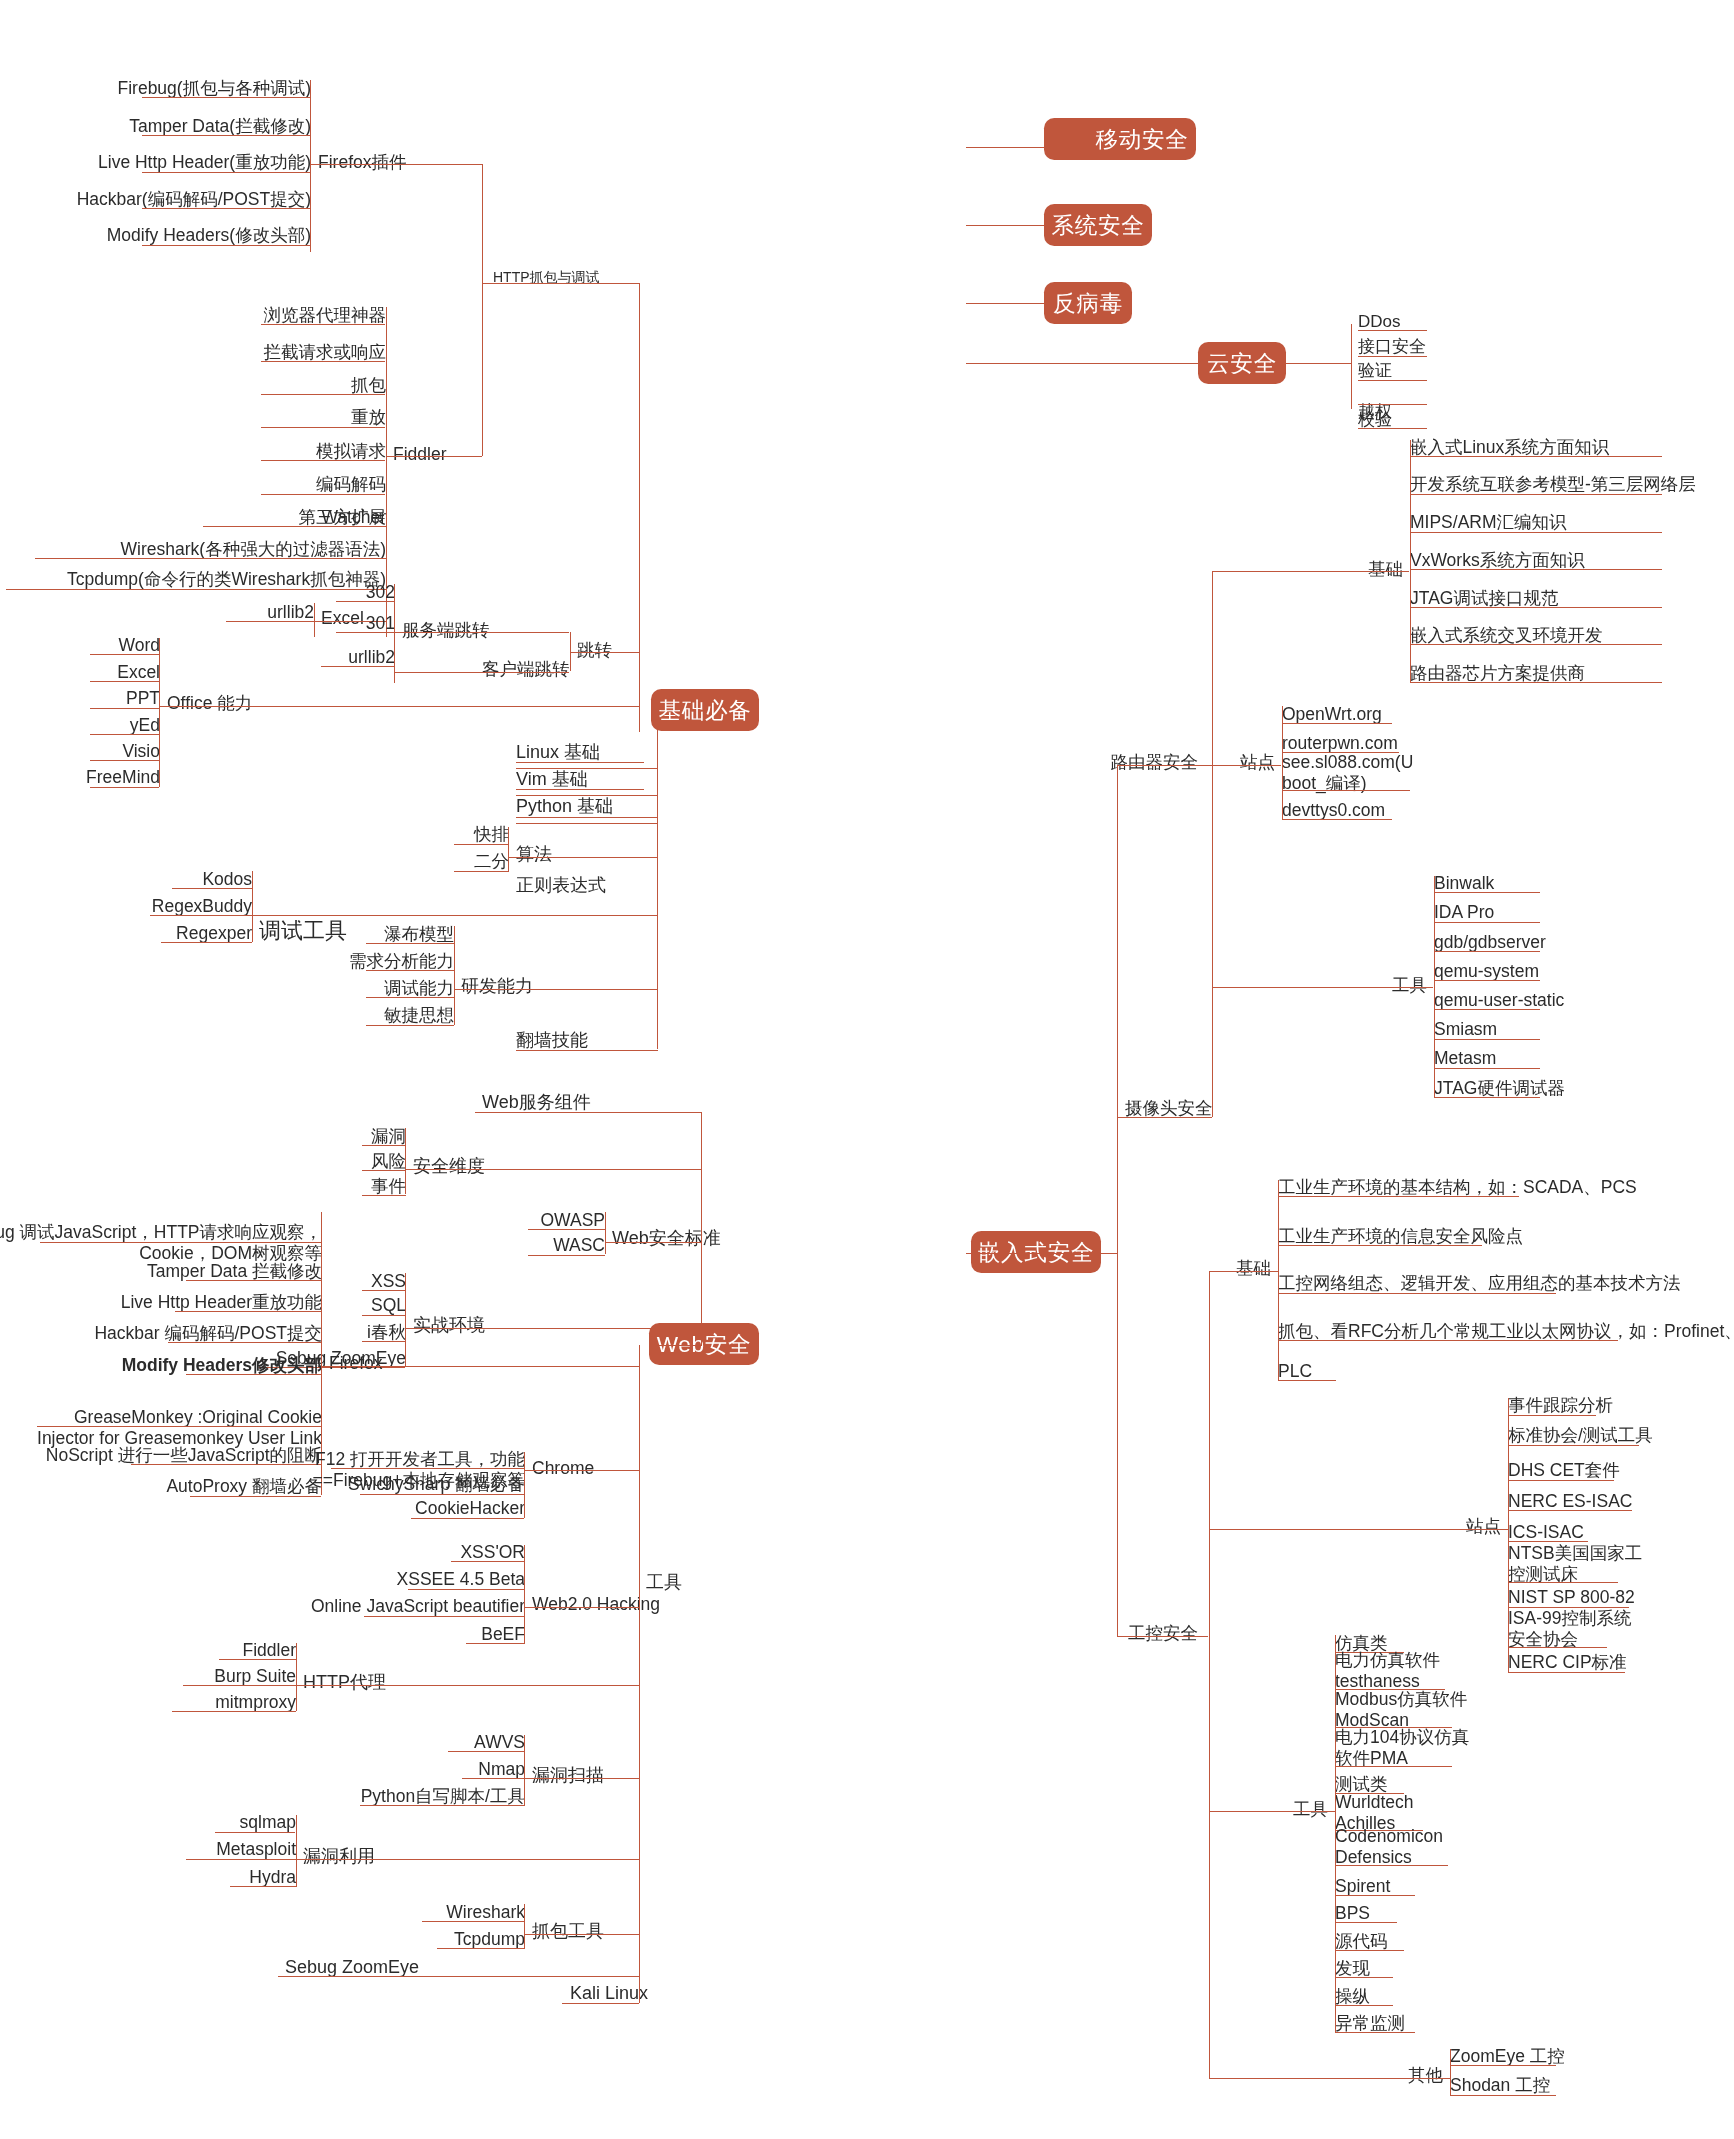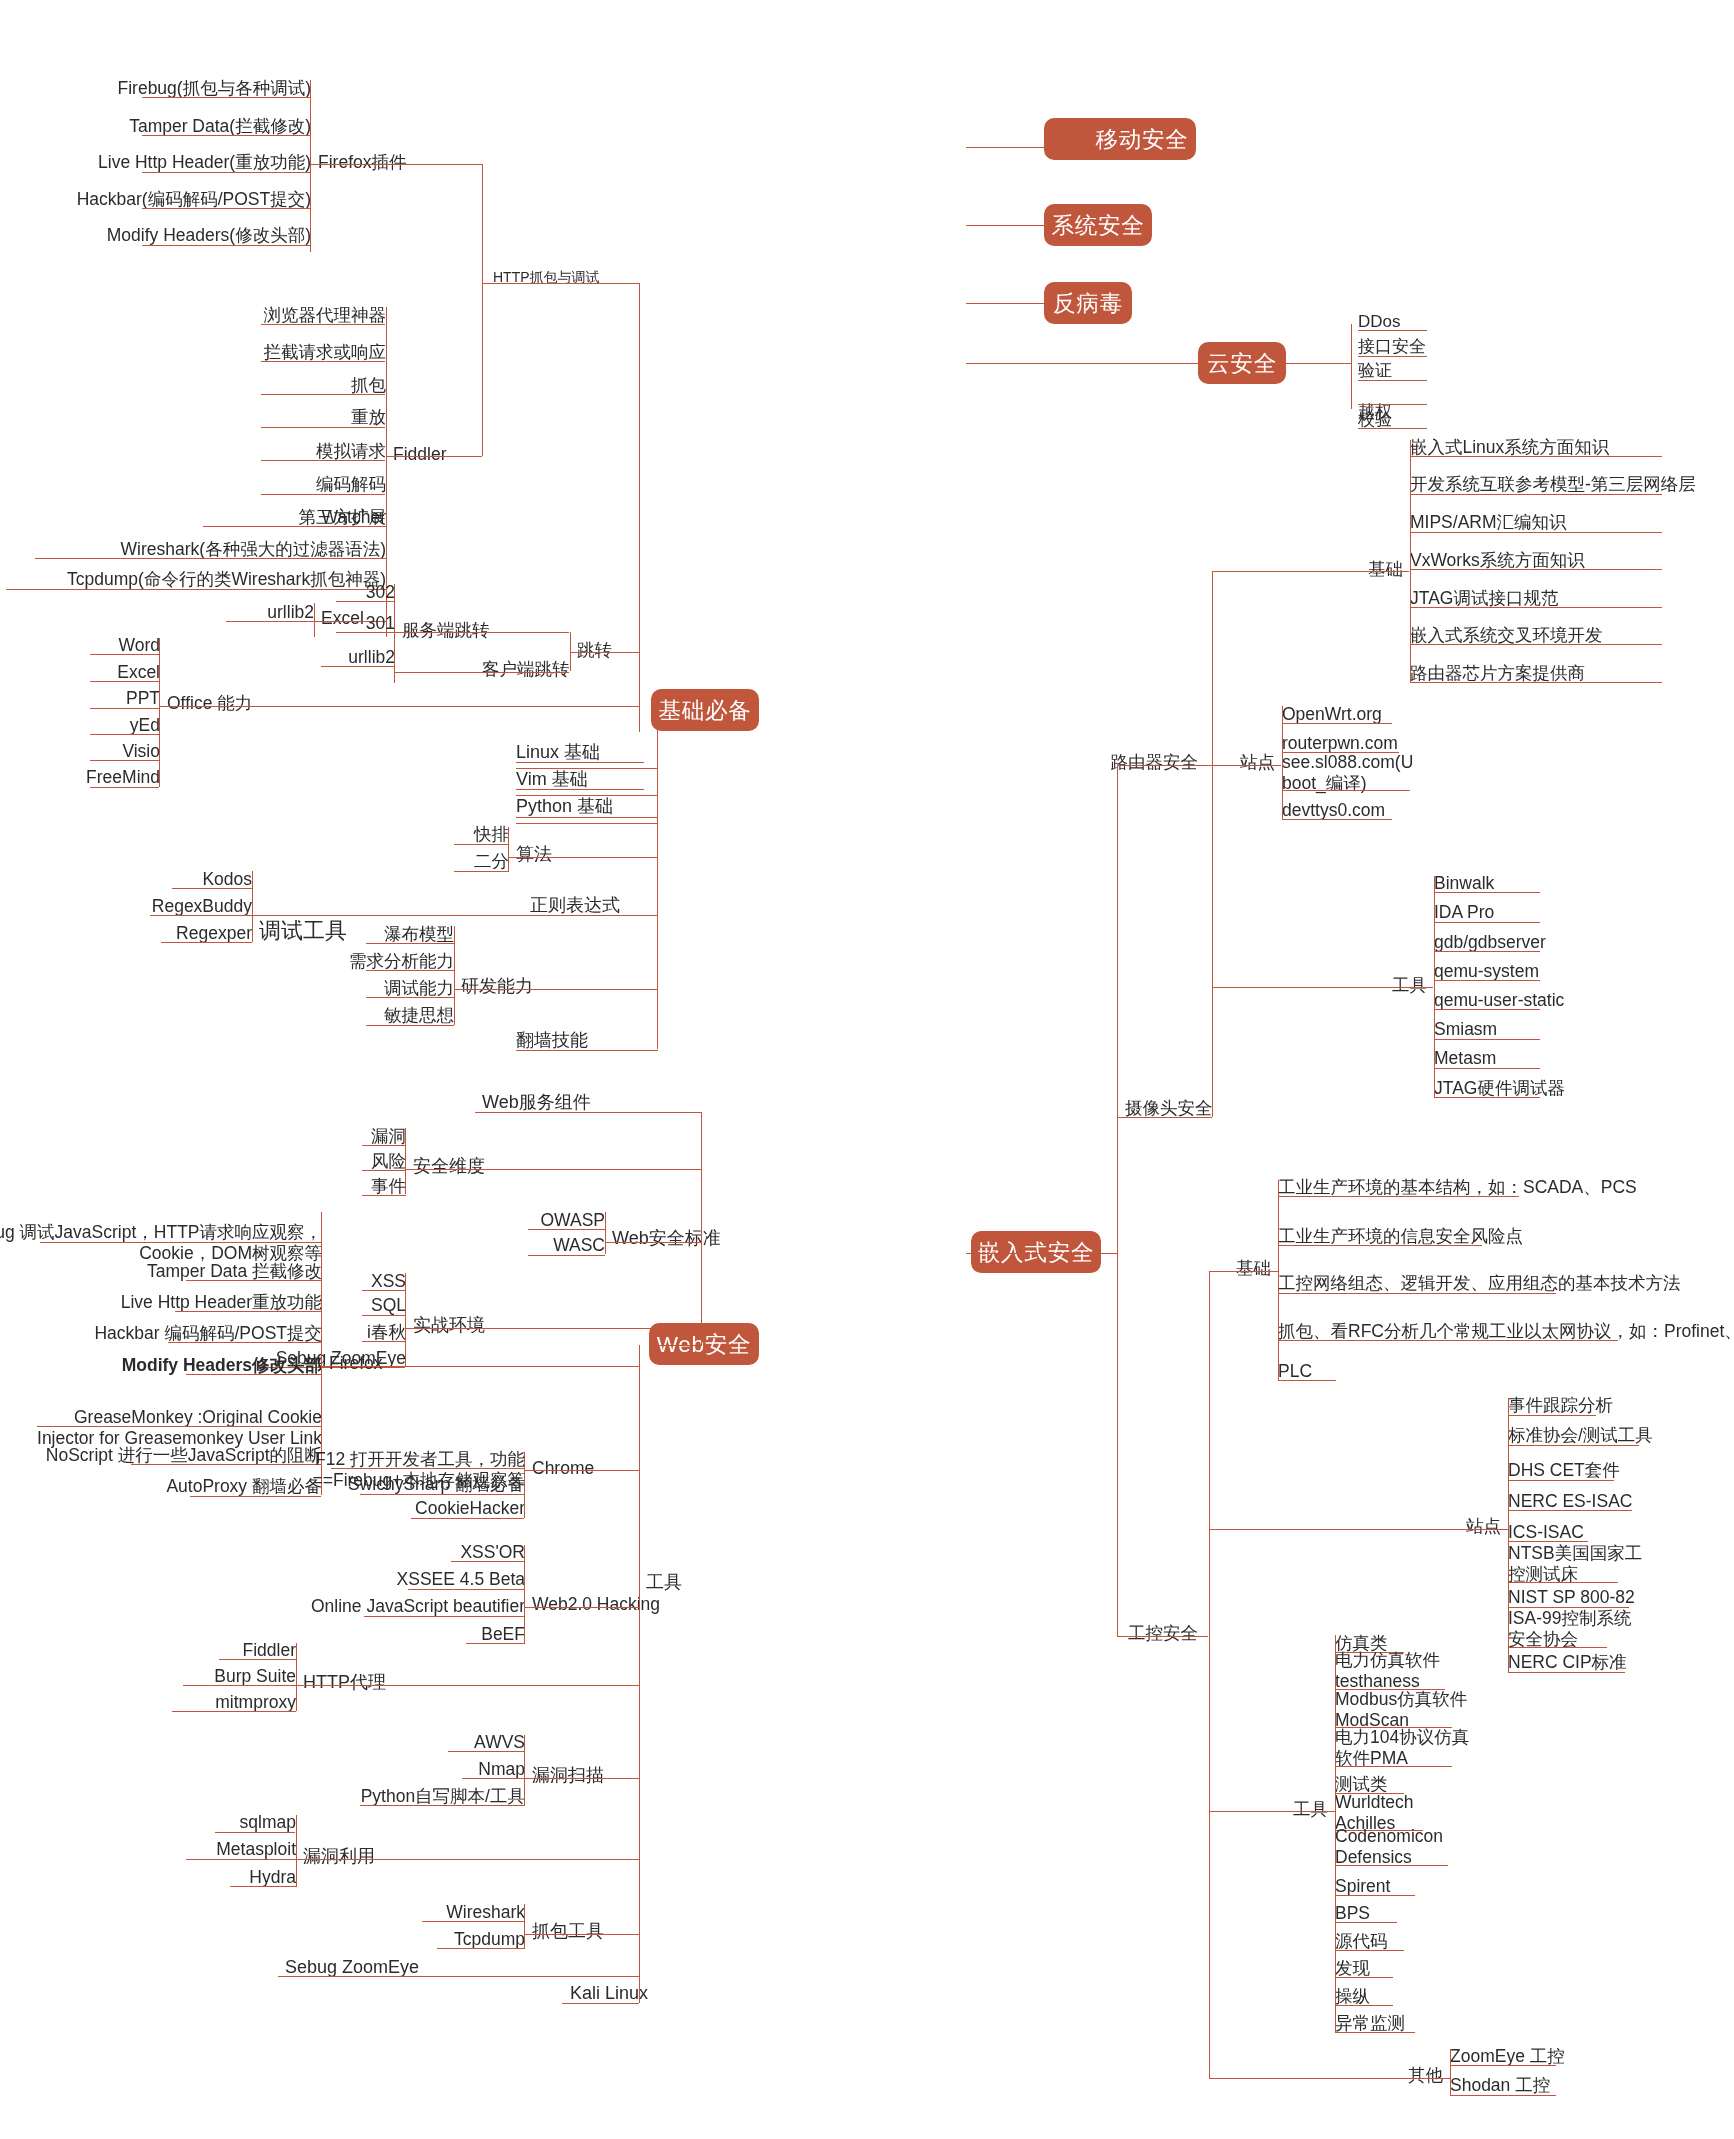--- a/index.html
+++ b/index.html
@@ -171,21 +171,21 @@
       <div class="ul" style="left:508px;top:857px;width:149px;"></div>
       <div class="node r" style="right:1483px;top:869px;width:263px;font-size:17.5px;">Kodos</div>
       <div class="ul" style="left:172px;top:888px;width:80px;"></div>
       <div class="node r" style="right:1483px;top:896px;width:285px;font-size:17.5px;">RegexBuddy</div>
       <div class="ul" style="left:150px;top:915px;width:102px;"></div>
       <div class="node r" style="right:1483px;top:923px;width:274px;font-size:17.5px;">Regexper</div>
       <div class="ul" style="left:161px;top:942px;width:91px;"></div>
       <div class="vl" style="left:252px;top:871px;height:71px;"></div>
       <div class="node l" style="left:259px;top:918px;width:380px;font-size:22px;">调试工具</div>
       <div class="ul" style="left:252px;top:915px;width:405px;"></div>
-      <div class="node l" style="left:516px;top:895px;width:380px;font-size:18px;margin-left:14px;">正则表达式</div>
+      <div class="node l" style="left:516px;top:875px;width:380px;font-size:18px;">正则表达式</div>
       <div class="node r" style="right:1281px;top:924px;width:270px;font-size:17.5px;">瀑布模型</div>
       <div class="ul" style="left:366px;top:943px;width:88px;"></div>
       <div class="node r" style="right:1281px;top:951px;width:270px;font-size:17.5px;">需求分析能力</div>
       <div class="ul" style="left:366px;top:970px;width:88px;"></div>
       <div class="node r" style="right:1281px;top:978px;width:270px;font-size:17.5px;">调试能力</div>
       <div class="ul" style="left:366px;top:997px;width:88px;"></div>
       <div class="node r" style="right:1281px;top:1005px;width:270px;font-size:17.5px;">敏捷思想</div>
       <div class="ul" style="left:366px;top:1025px;width:88px;"></div>
       <div class="vl" style="left:454px;top:926px;height:99px;"></div>
       <div class="node l" style="left:461px;top:976px;width:380px;font-size:18px;">研发能力</div>

